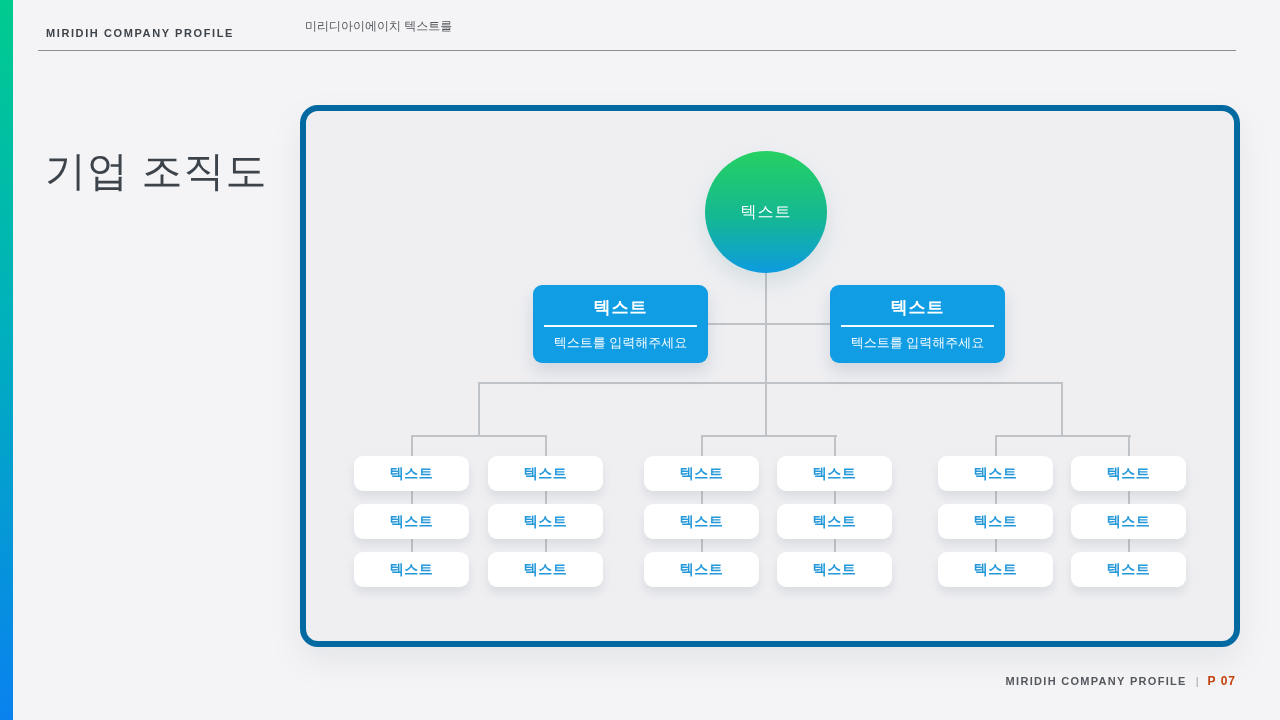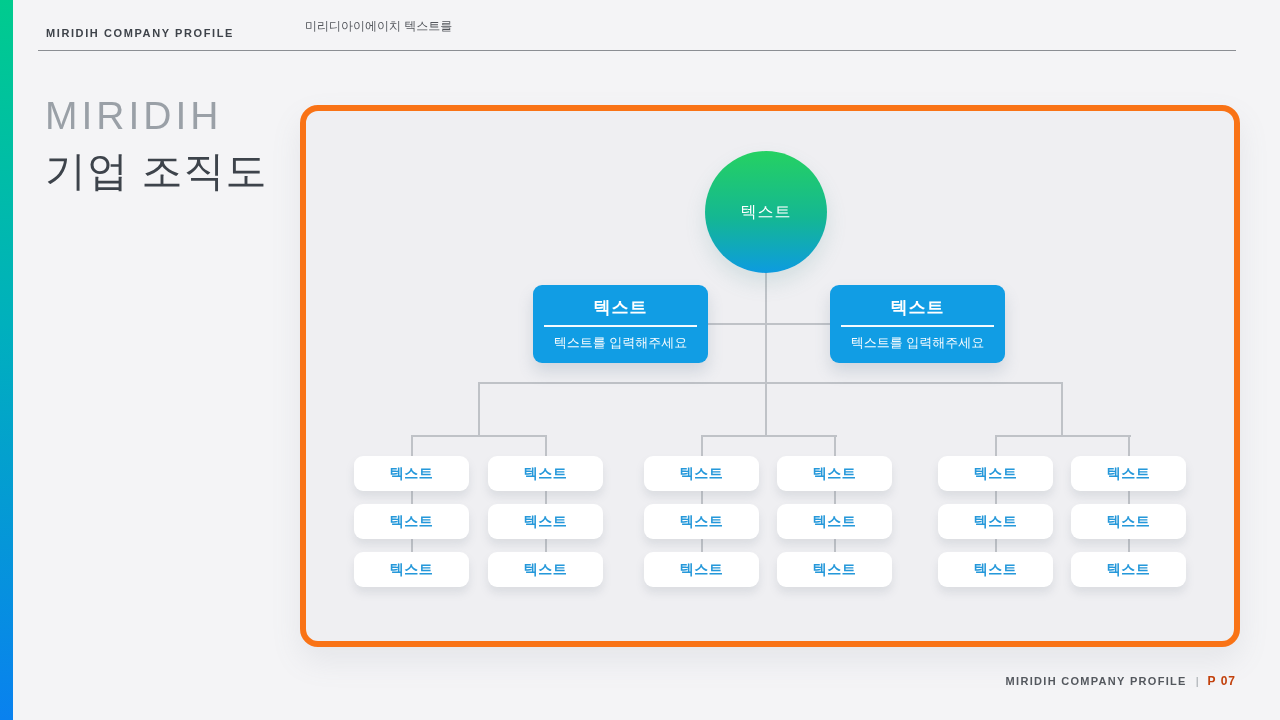--- a/index.html
+++ b/index.html
@@ -21,21 +21,21 @@
   .header-rule { position:absolute; left:38px; top:50px; width:1198px; height:1px; background:#8b8e93; }
 
   
   .title-en { position:absolute; left:45px; top:94px; font-size:39px; font-weight:300;
     letter-spacing:4px; color:#9aa0a7; }
   .title-ko { position:absolute; left:45px; top:144px; font-size:41px; font-weight:400;
     letter-spacing:1px; color:#3d434b; }
 
   
   .panel { position:absolute; left:300px; top:105px; width:940px; height:542px;
-    background:#efeff2; background-clip:padding-box; border:6px solid #f97316; border-radius:18px;
+    background:#efeff2; background-clip:padding-box; border:6px solid #0369a1; border-radius:18px;
     box-shadow:0 14px 30px rgba(120,130,150,0.12); }
   .panel-inner { position:absolute; inset:-6px; }
 
   
   .line { position:absolute; background:#bfc2c7; z-index:1; }
 
   
   .root-circle { position:absolute; left:405px; top:46px; width:122px; height:122px;
     border-radius:50%; background:linear-gradient(180deg,#25d162 0%,#14b793 55%,#0d9be0 100%);
     display:flex; align-items:center; justify-content:center; z-index:2;
@@ -68,21 +68,20 @@
 <body>
 
 <div class="stage">
 
   <div class="accent-bar"></div>
 
   <div class="header-brand">MIRIDIH COMPANY PROFILE</div>
   <div class="header-sub">미리디아이에이치 텍스트를</div>
   <div class="header-rule"></div>
 
-  <div class="title-en">MIRIDIH</div>
   <div class="title-ko">기업 조직도</div>
 
   <div class="panel">
     <div class="panel-inner">
 
       <div class="line" style="left:465px; top:165px; width:2px; height:114px;"></div>
       <div class="line" style="left:406px; top:218px; width:124px; height:2px;"></div>
       <div class="line" style="left:178px; top:277px; width:585px; height:2px;"></div>
       <div class="line" style="left:178px; top:277px; width:2px; height:54px;"></div>
       <div class="line" style="left:465px; top:277px; width:2px; height:54px;"></div>

